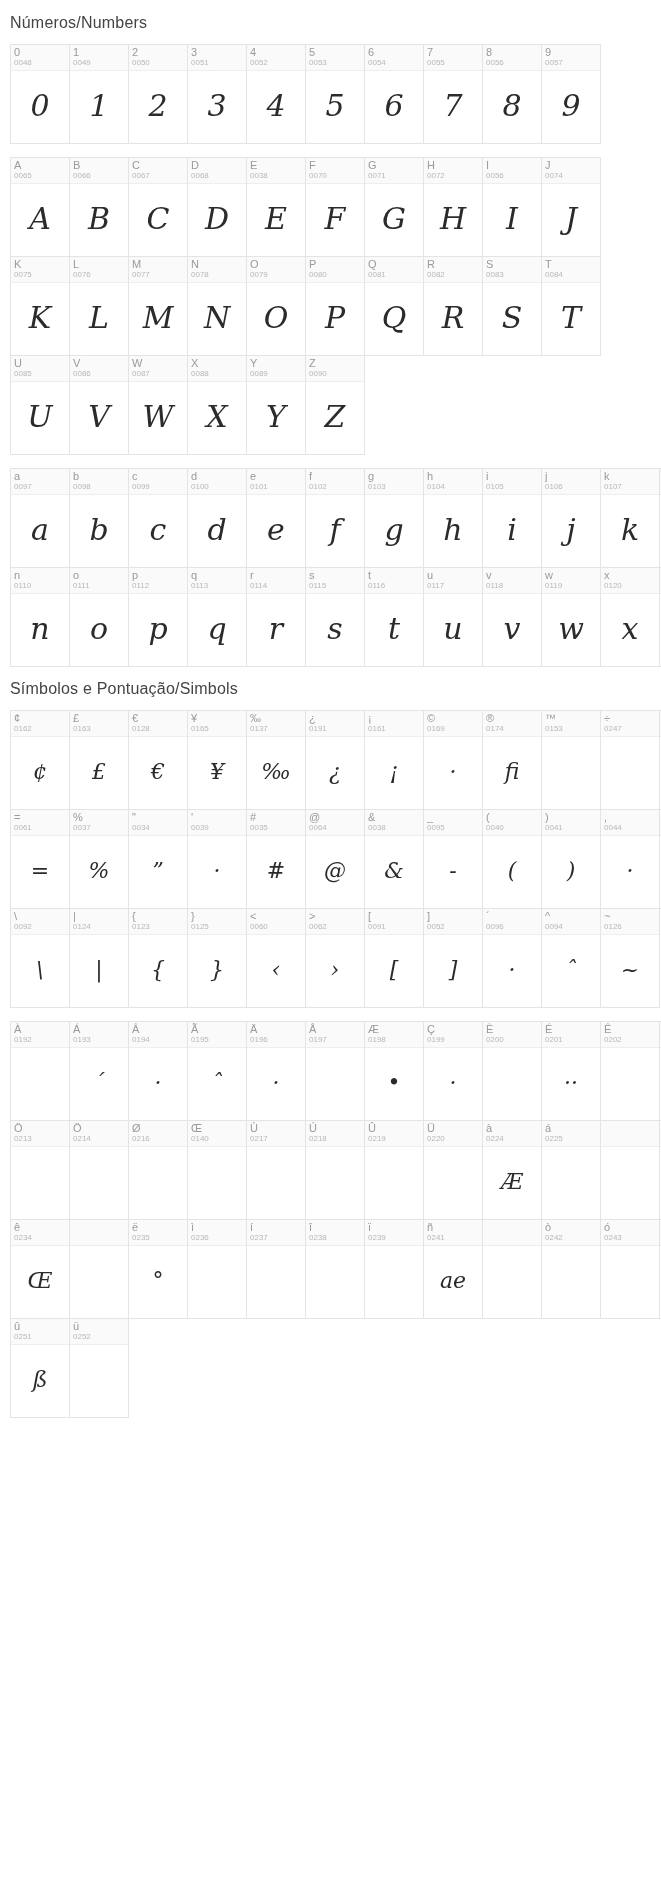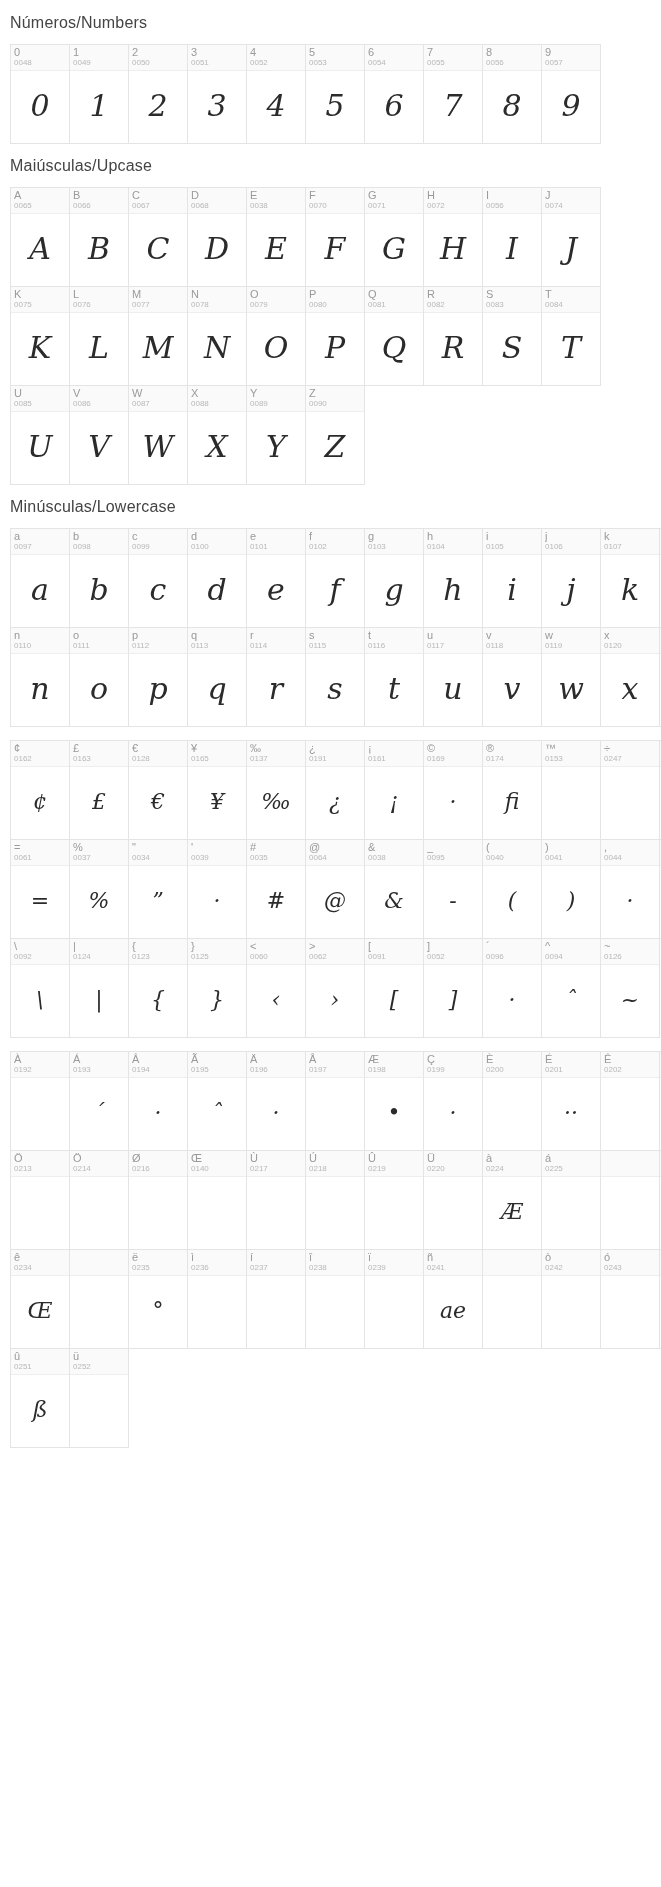--- a/index.html
+++ b/index.html
@@ -165,21 +165,20 @@
             <div class="meta">
               <span class="ch">9</span>
               <span class="code">0057</span>
             </div>
             <div class="glyph">9</div>
           </div>
         </div>
       </div>
     </div>
     <div class="section">
-      <div class="section-title">Maiúsculas/Upcase</div>
       <div class="grid">
         <div class="row">
           <div class="cell">
             <div class="meta">
               <span class="ch">A</span>
               <span class="code">0065</span>
             </div>
             <div class="glyph">A</div>
           </div>
           <div class="cell">
@@ -358,21 +357,20 @@
             <div class="meta">
               <span class="ch">Z</span>
               <span class="code">0090</span>
             </div>
             <div class="glyph">Z</div>
           </div>
         </div>
       </div>
     </div>
     <div class="section">
-      <div class="section-title">Minúsculas/Lowercase</div>
       <div class="grid">
         <div class="row">
           <div class="cell">
             <div class="meta">
               <span class="ch">a</span>
               <span class="code">0097</span>
             </div>
             <div class="glyph">a</div>
           </div>
           <div class="cell">
@@ -529,20 +527,21 @@
             <div class="glyph">x</div>
           </div>
           <div class="cell">
             <div class="meta"></div>
             <div class="glyph">y</div>
           </div>
         </div>
       </div>
     </div>
     <div class="section">
+      <div class="section-title">Símbolos e Pontuação/Simbols</div>
       <div class="grid">
         <div class="row">
           <div class="cell">
             <div class="meta">
               <span class="ch">¢</span>
               <span class="code">0162</span>
             </div>
             <div class="glyph small">¢</div>
           </div>
           <div class="cell">

